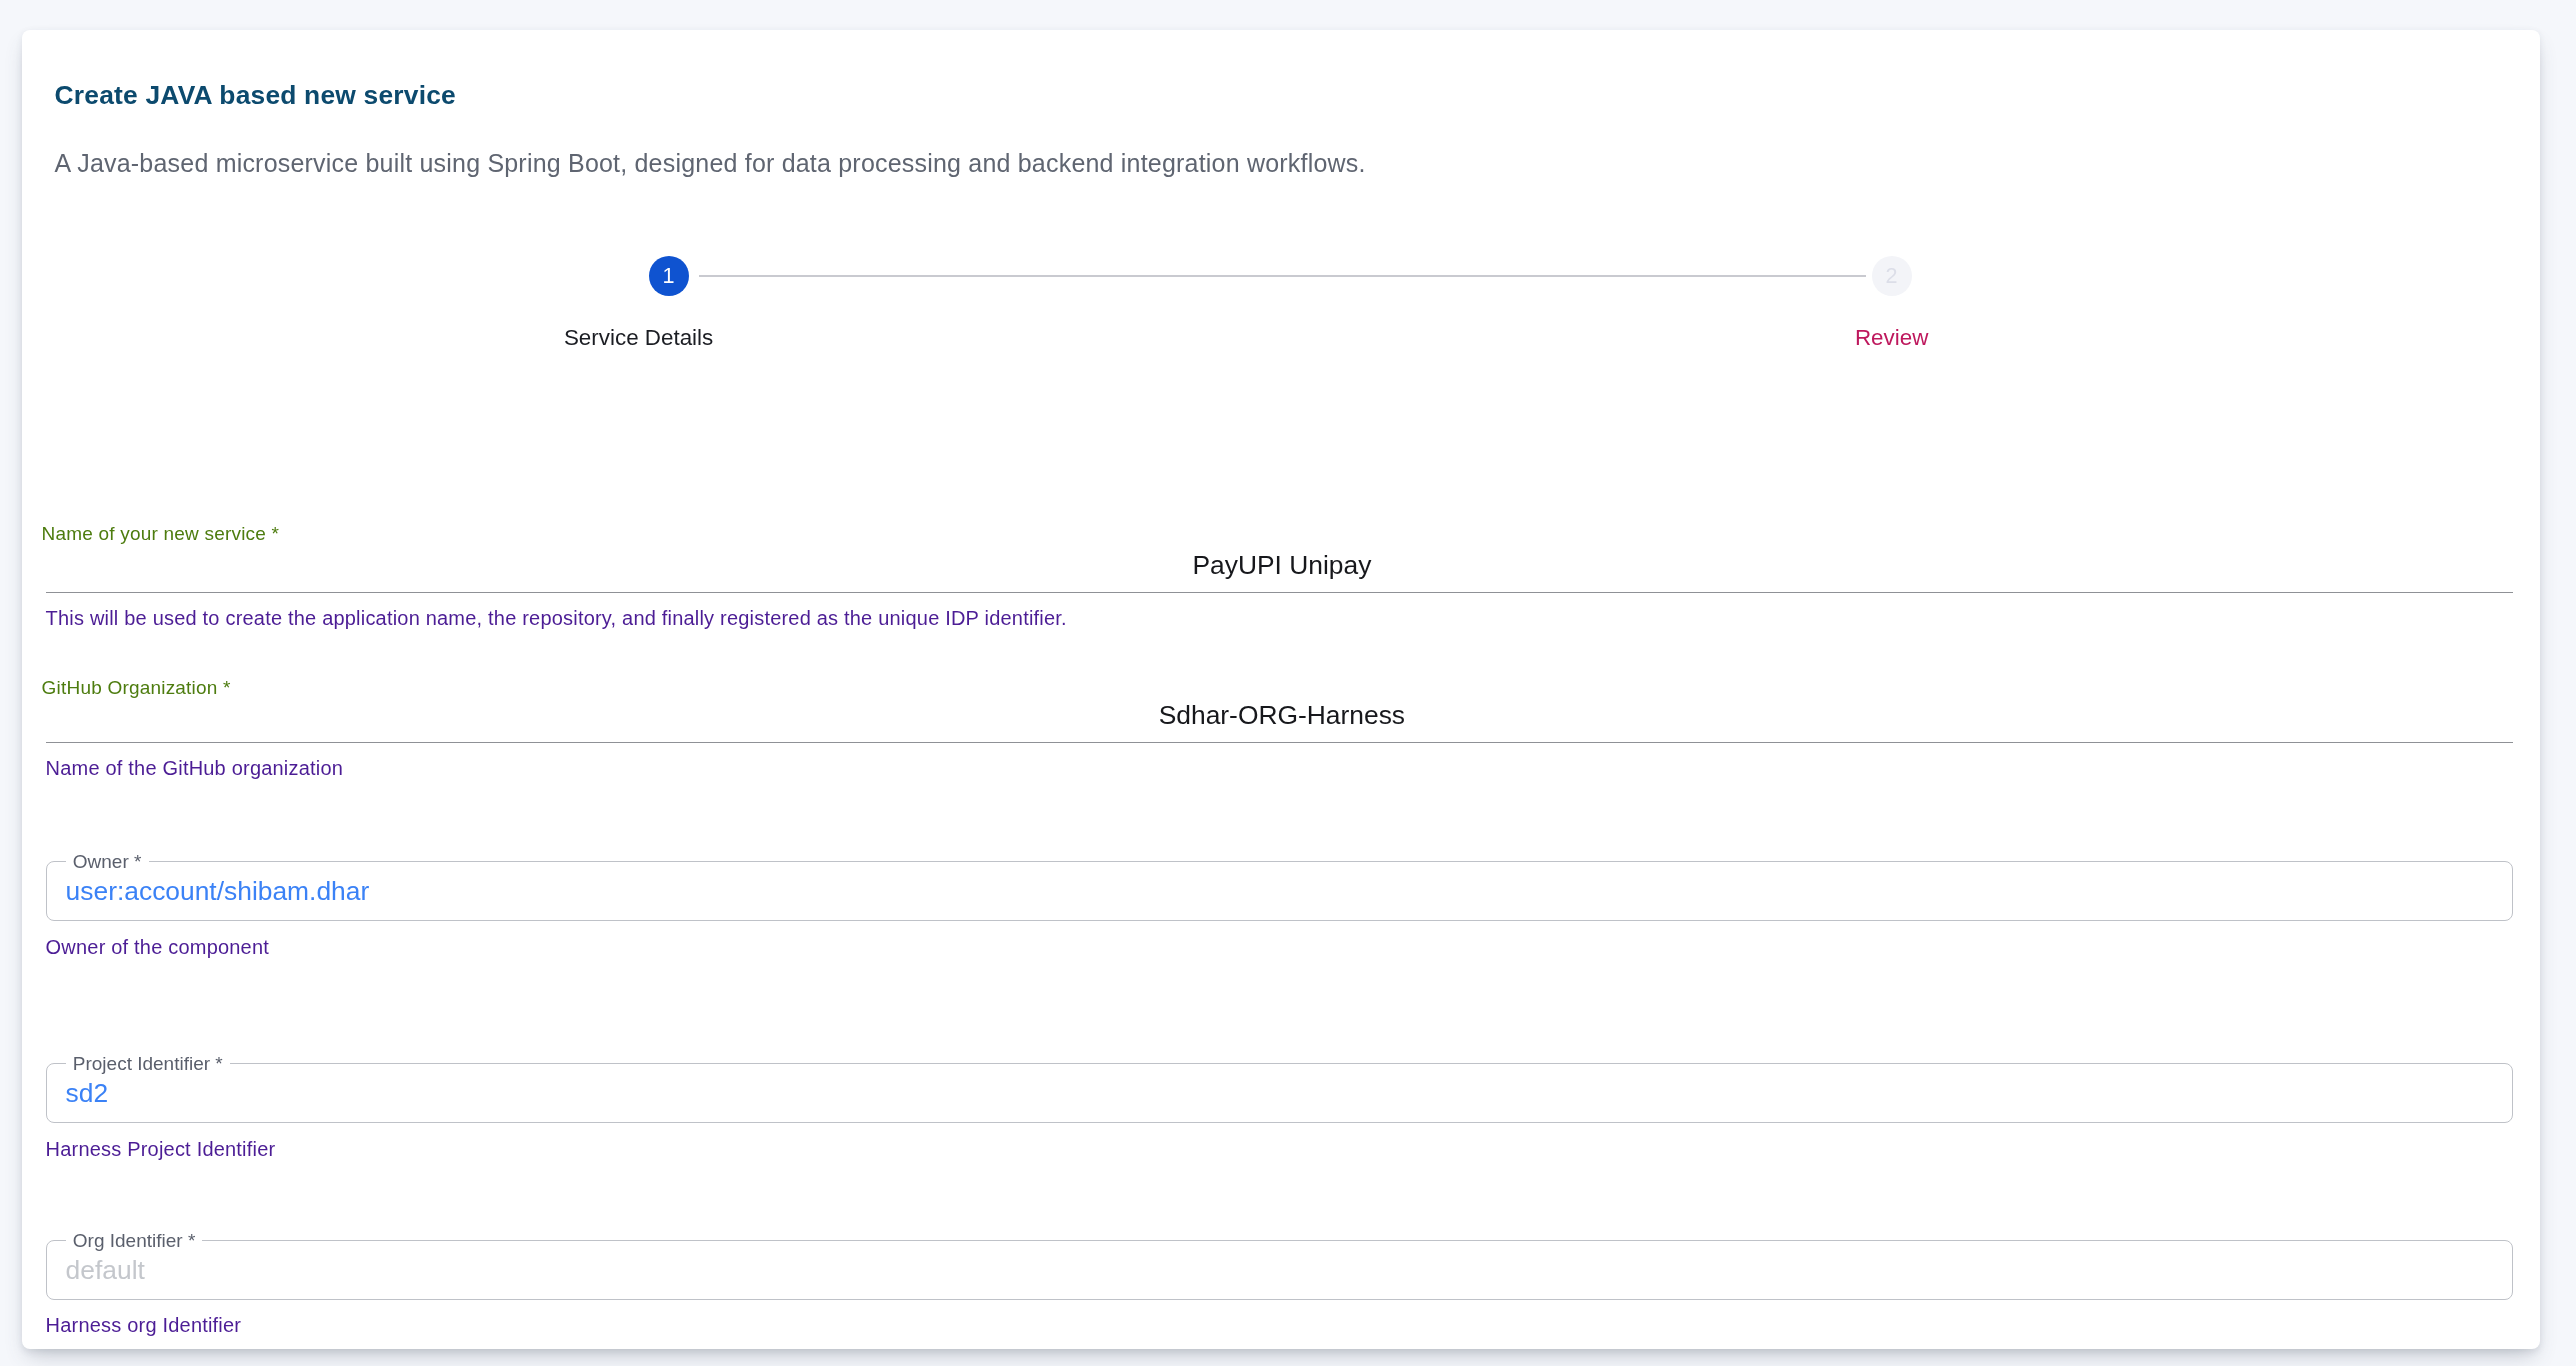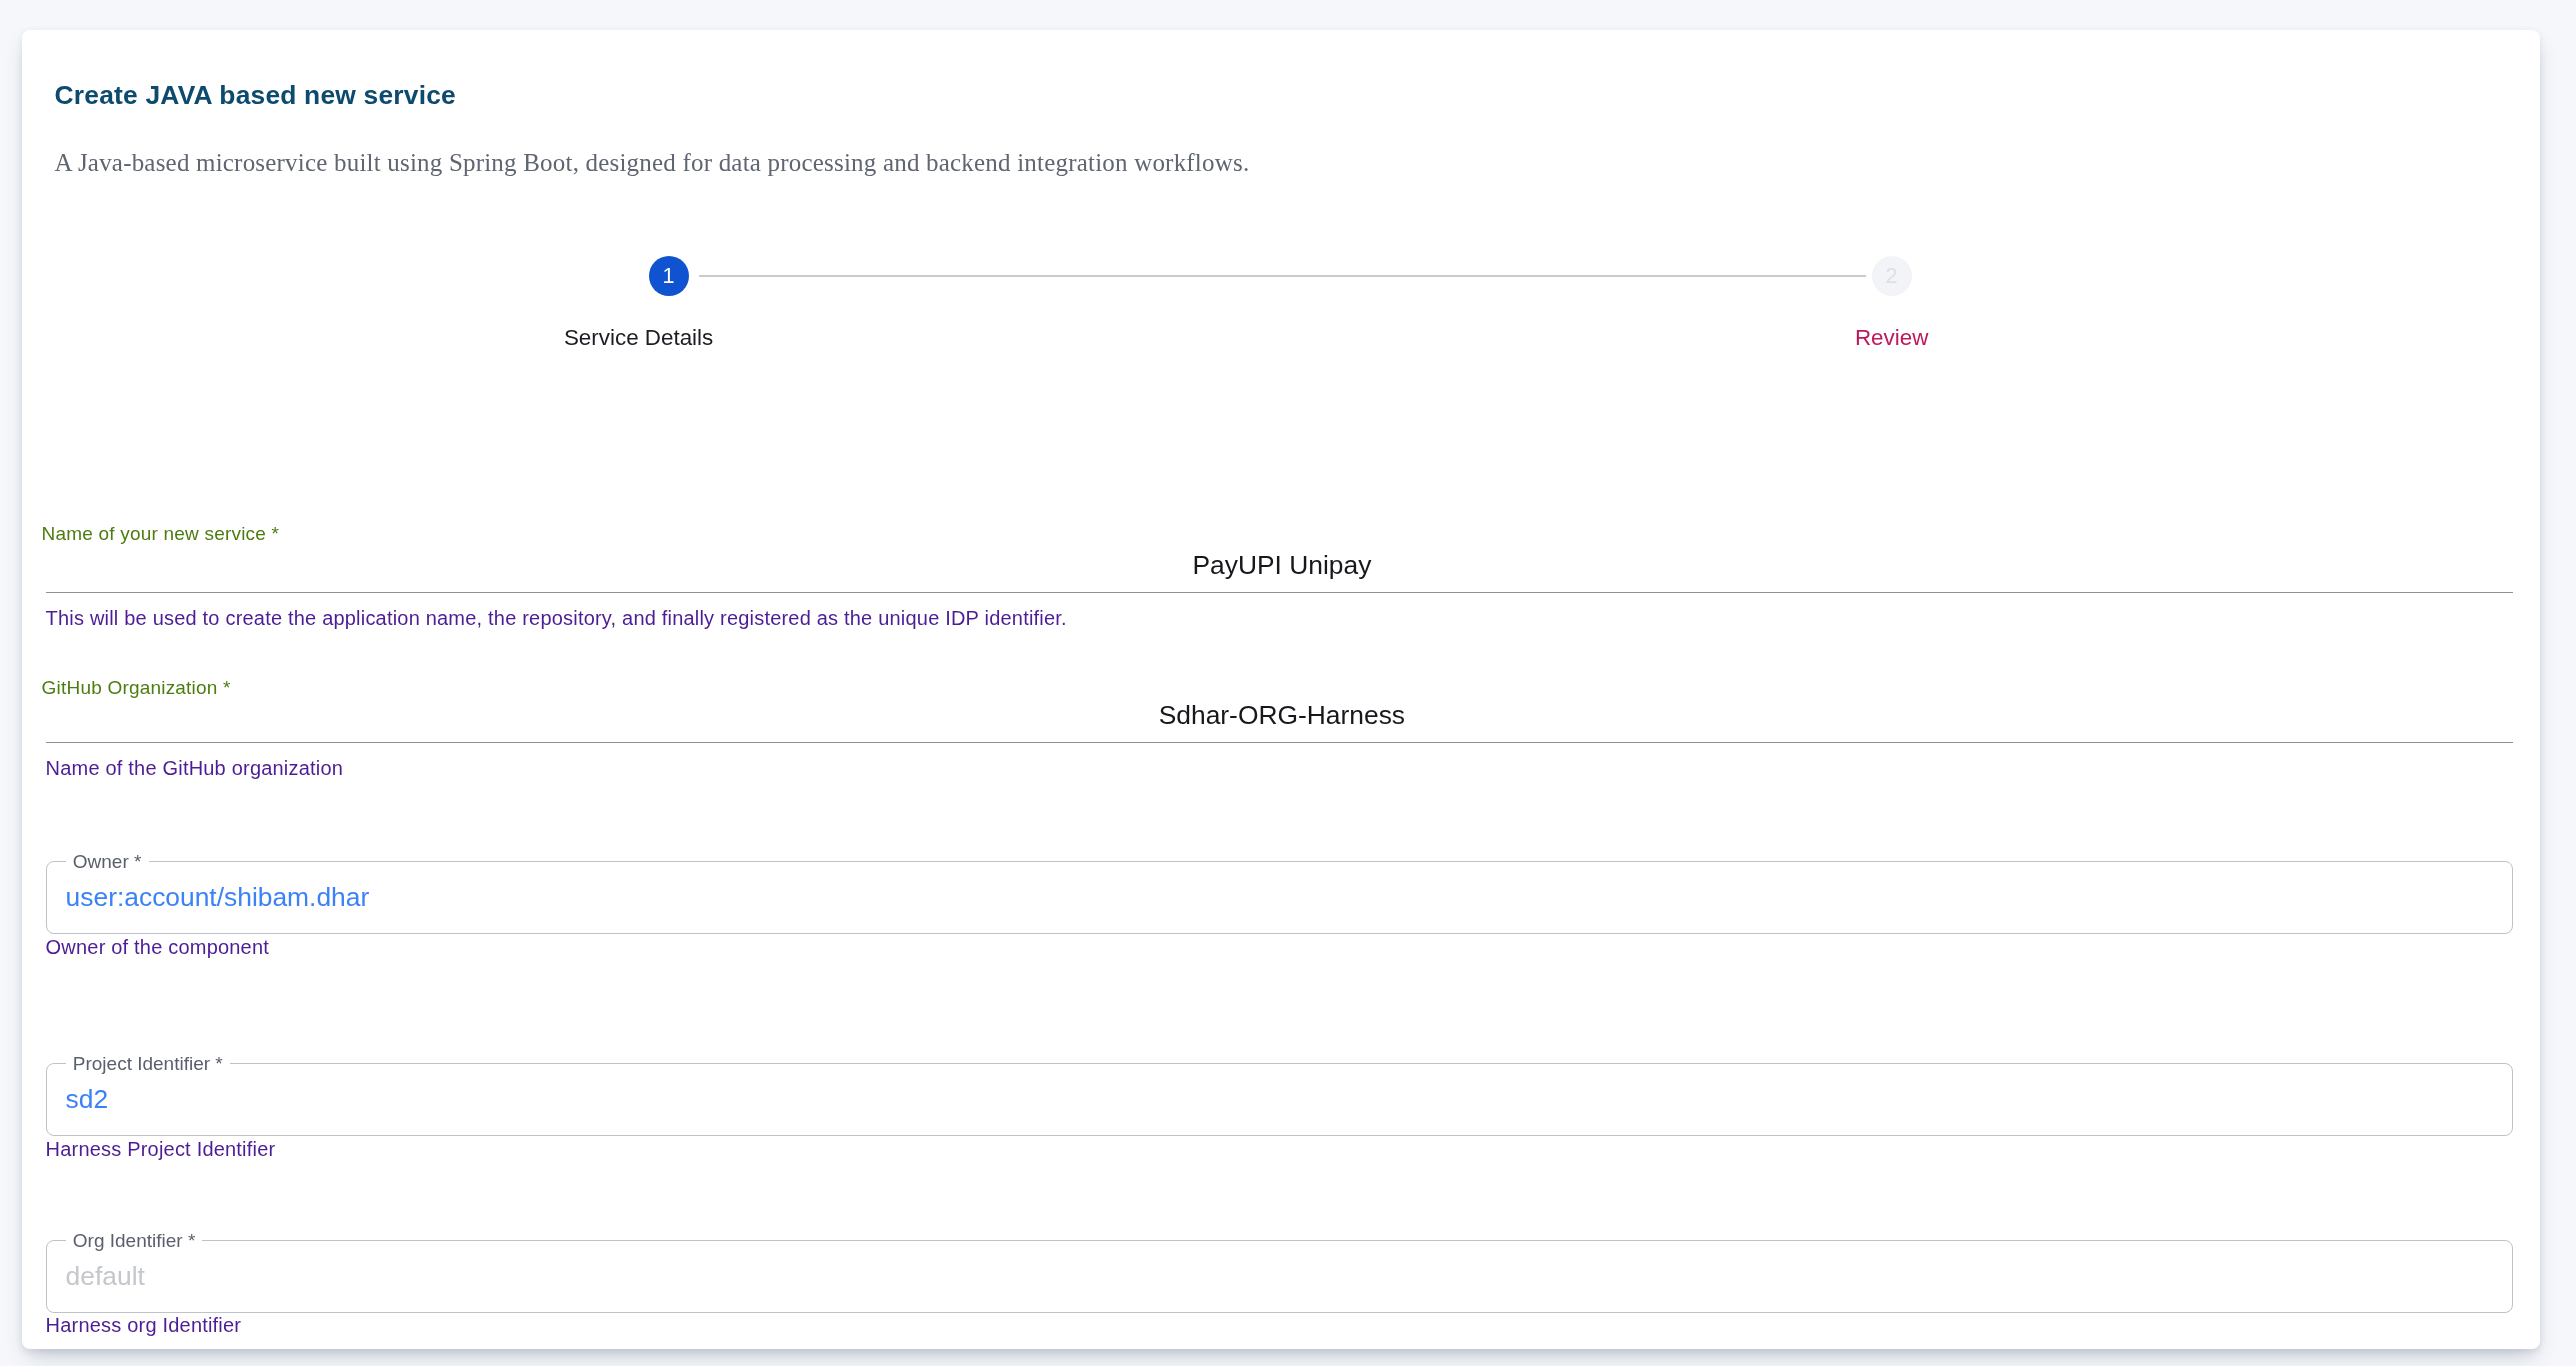--- a/index.html
+++ b/index.html
@@ -24,21 +24,20 @@
     left: 33px; top: 50px;
     font-size: 26.4px; font-weight: 700;
     color: #0c4a6e;
     letter-spacing: 0.2px;
   }
   .subtitle {
     left: 33px; top: 119px;
     font-size: 25px; font-weight: 400;
     color: #5f6571;
     letter-spacing: 0.2px;
-    font-family: Liberation Serif, serif;
   }
 
   
   .step-circle {
     width: 40px; height: 40px;
     border-radius: 50%;
     display: flex; align-items: center; justify-content: center;
     font-size: 21.6px;
   }
   .step-circle.active { left: 627px; top: 226px; background: #0F53D0; color: #ffffff; }
@@ -71,21 +70,21 @@
     text-align: center;
   }
   .helper {
     left: 24px;
     font-size: 20px; color: #4c1d95;
     letter-spacing: 0.2px;
   }
 
   
   .outlined-box {
-    left: 24px; width: 2467px; height: 73px;
+    left: 24px; width: 2467px; height: 60px;
     border: 1.6px solid #bfc2c8;
     border-radius: 8px;
     background: #ffffff;
   }
   .notch-label {
     position: absolute;
     top: -11.2px; left: 19px;
     background: #ffffff;
     padding: 0 7.2px;
     font-size: 19px; line-height: 22.4px;

